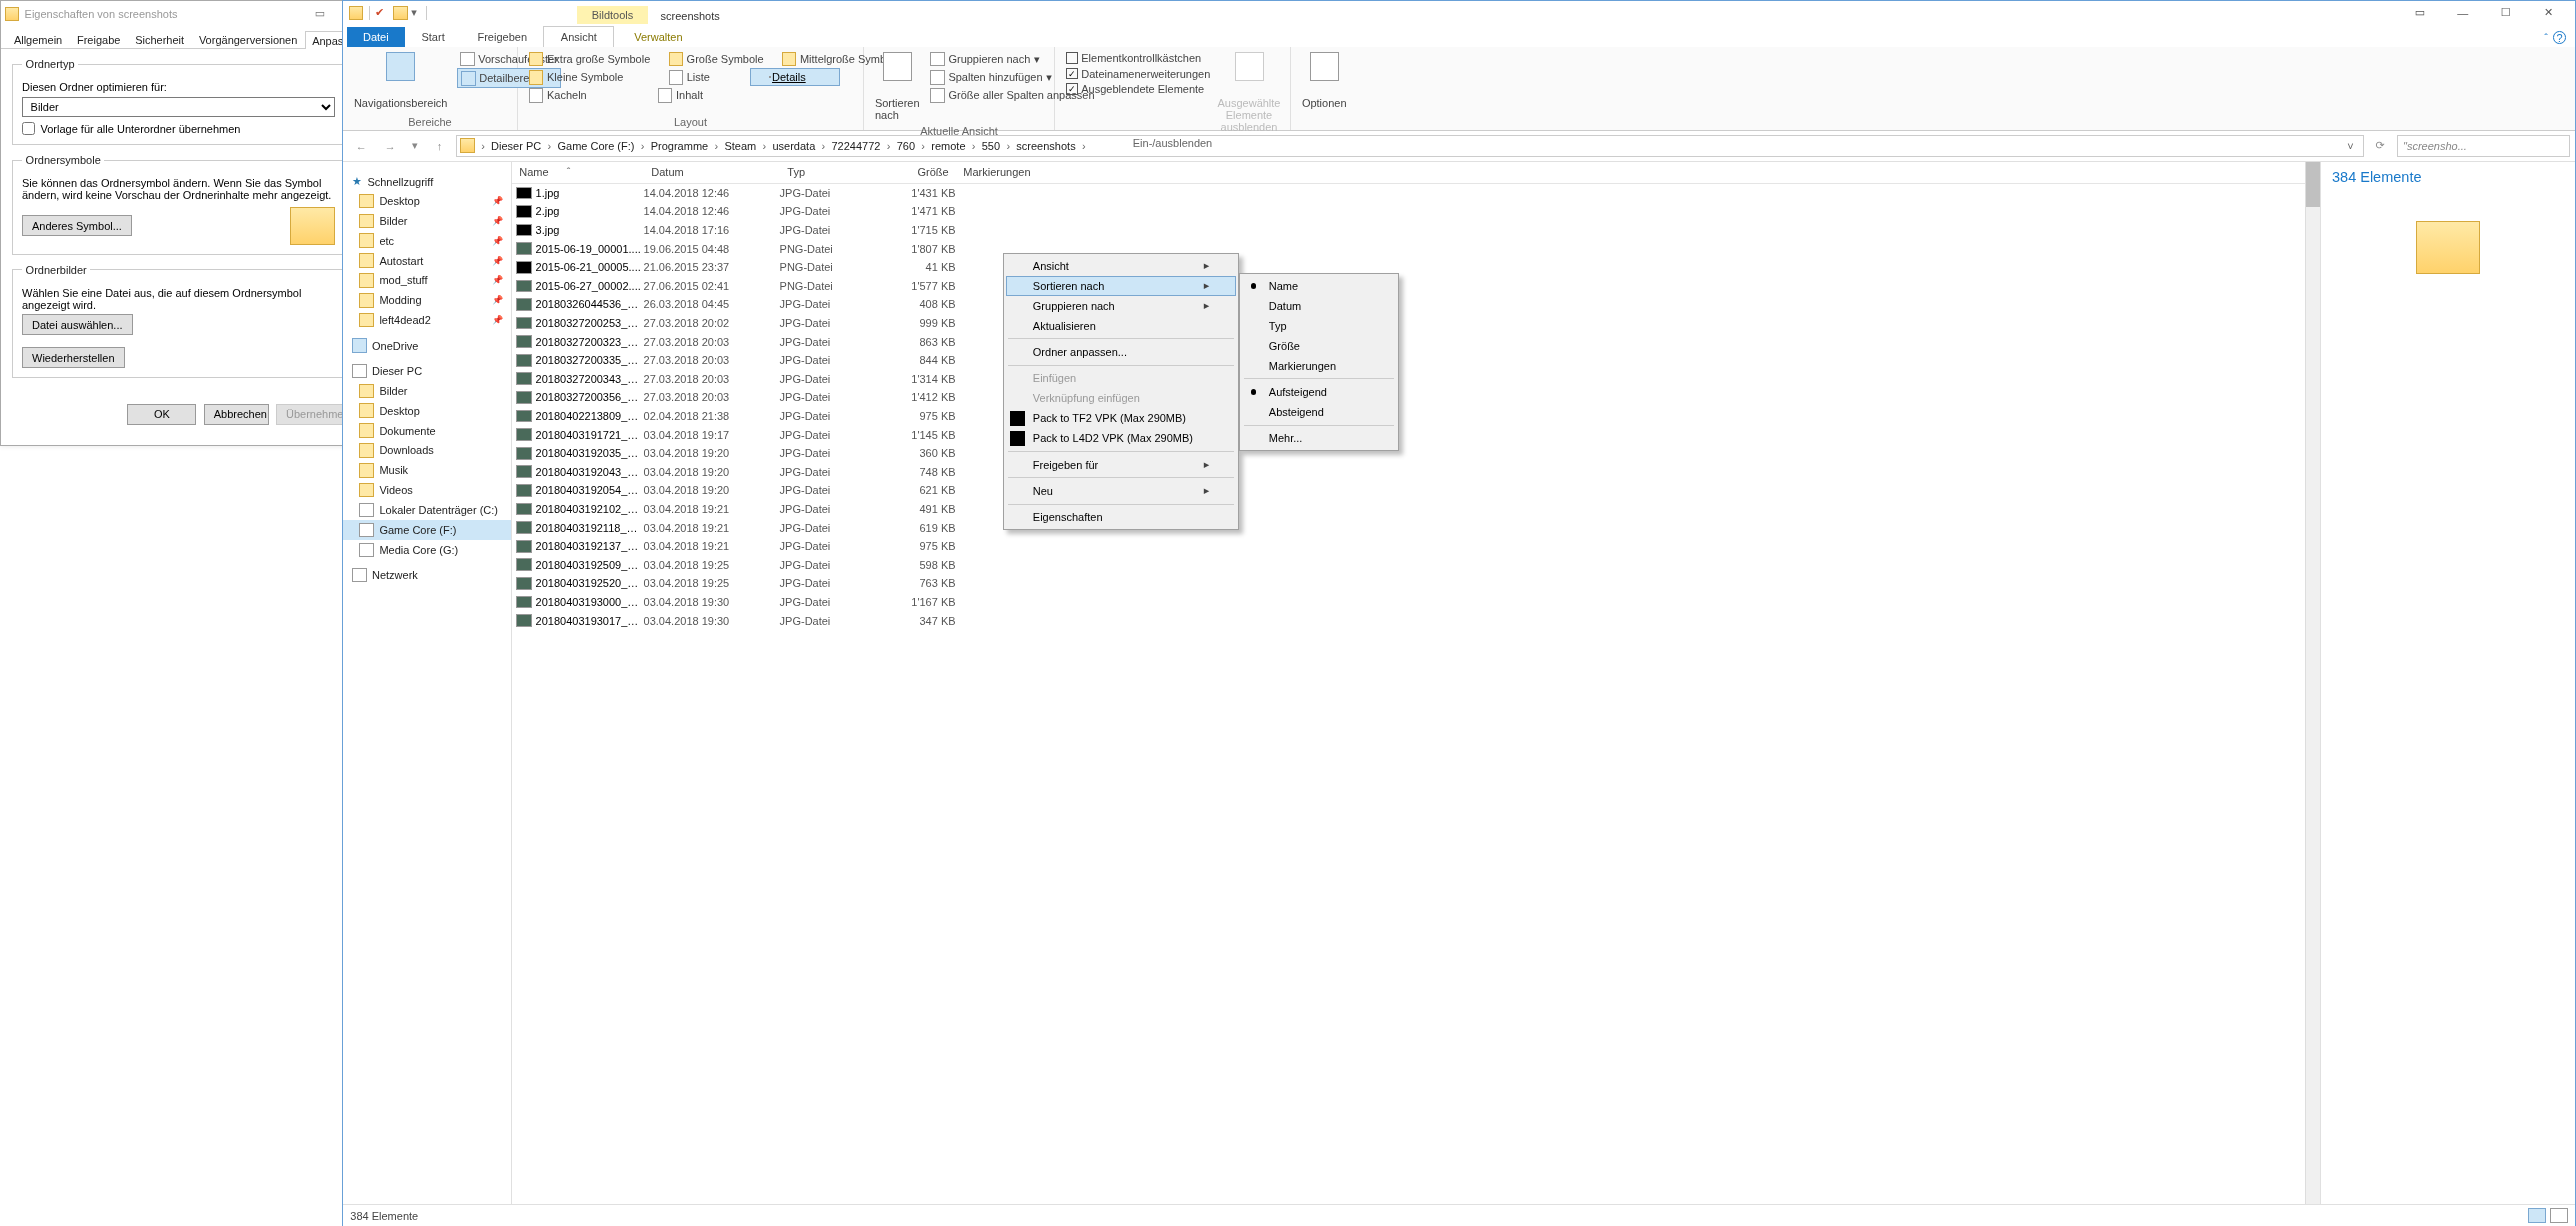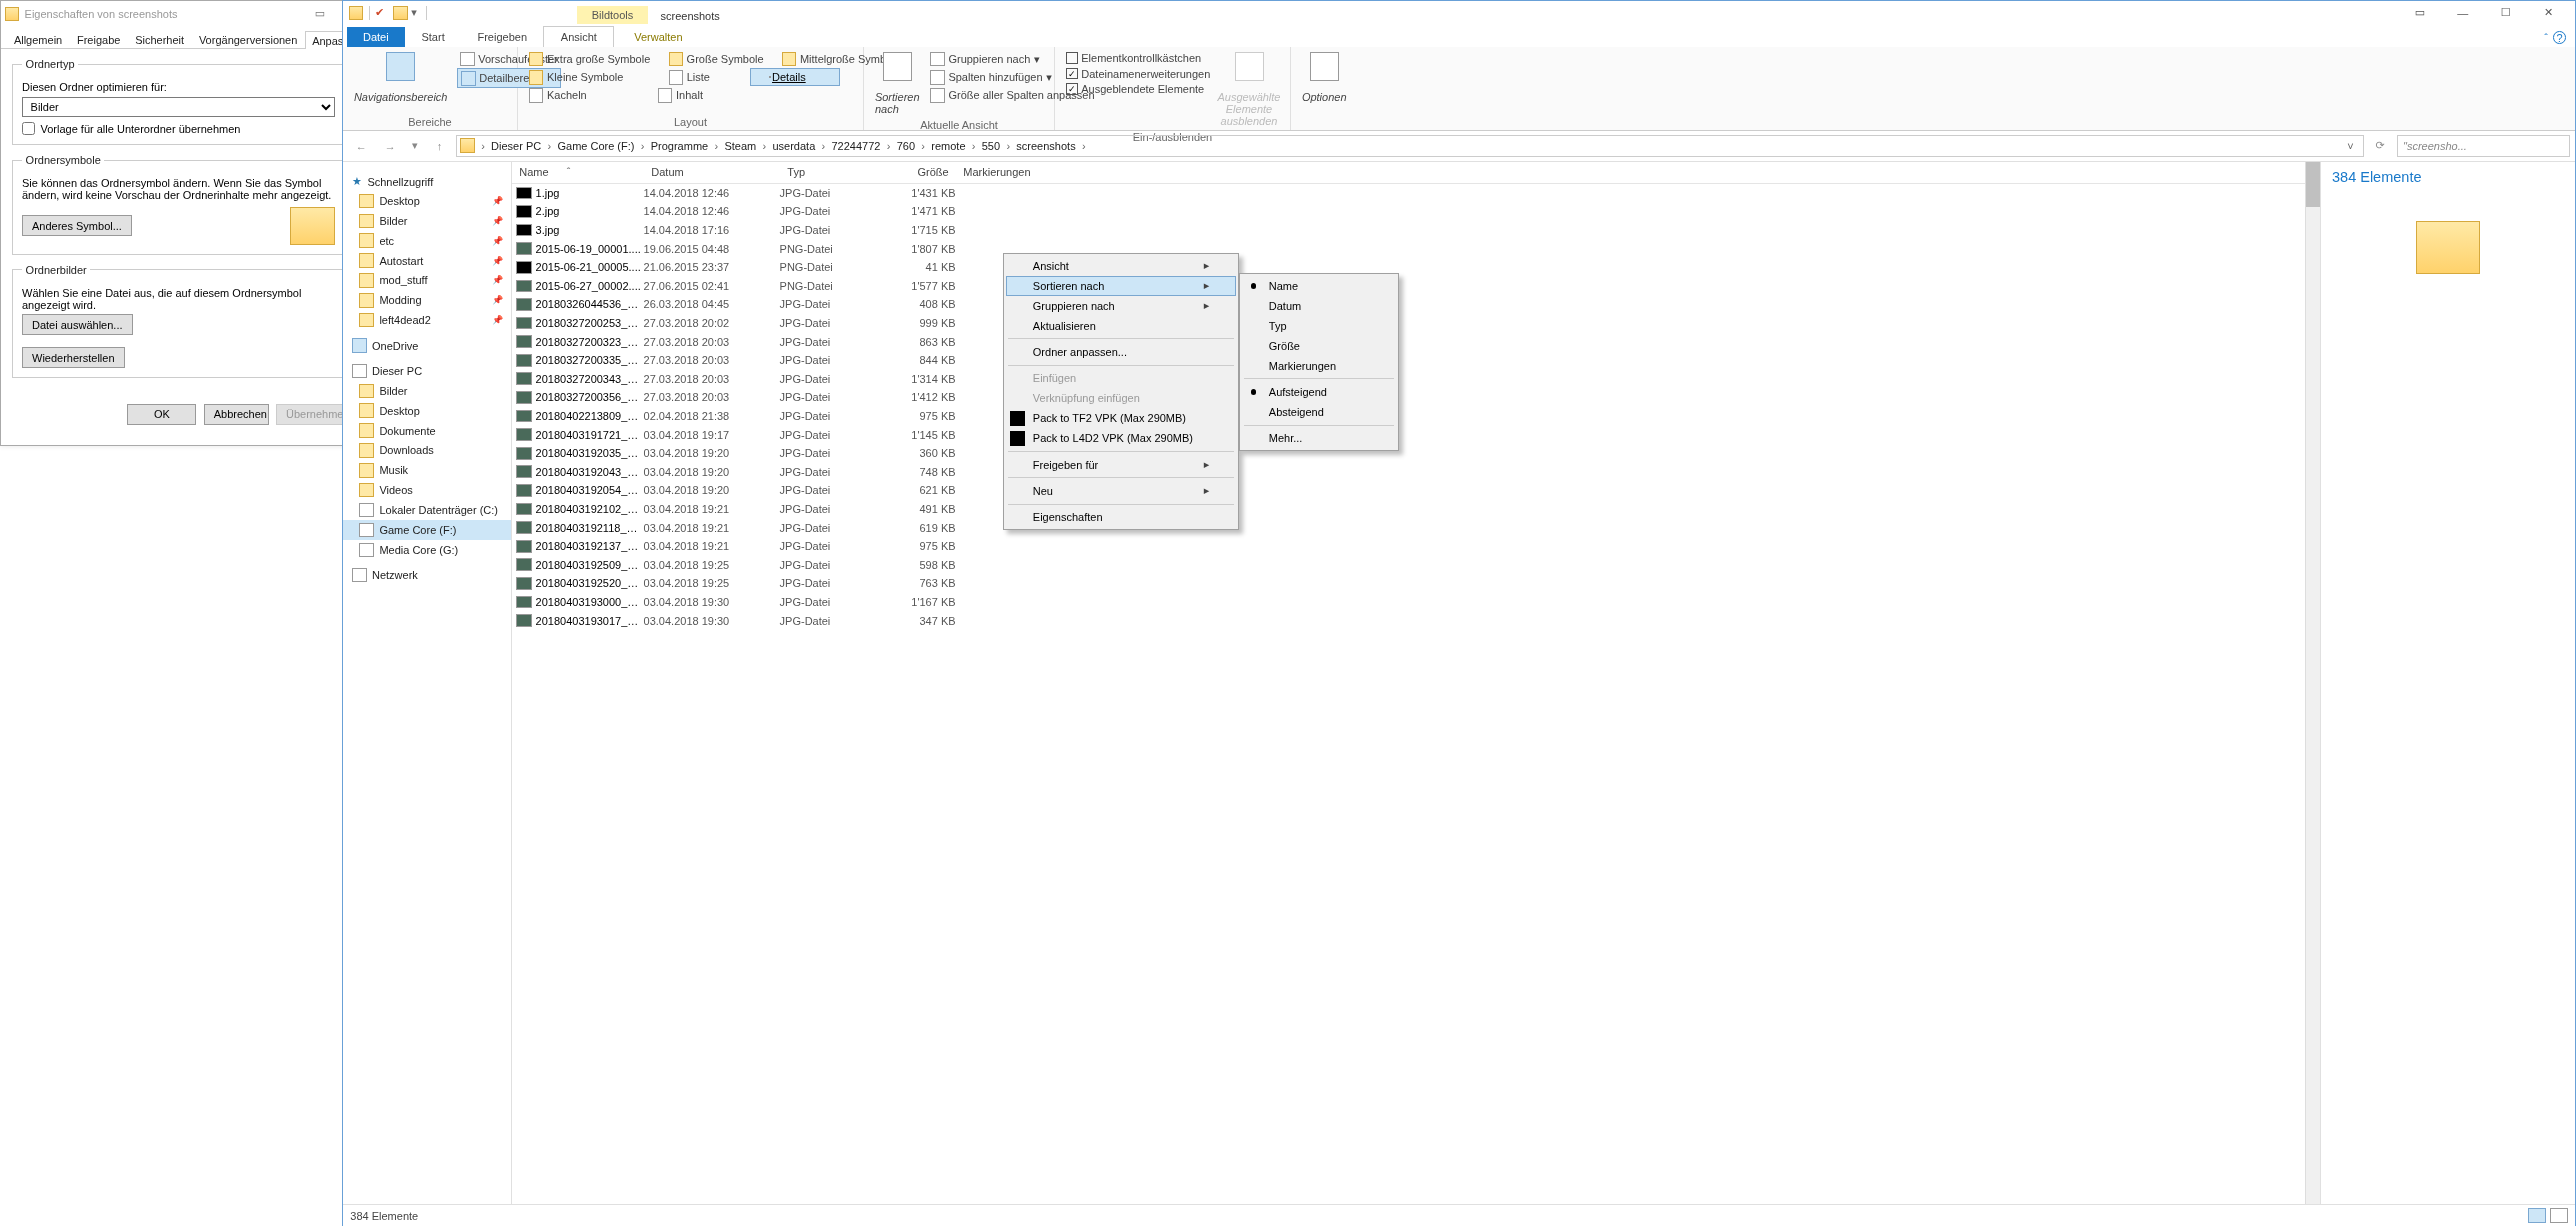--- a/index.html
+++ b/index.html
@@ -52,21 +52,21 @@
 .ribbon-tabs .rtab.tool{color:#8a7a00;text-align:center;}
 .ribbon-tabs .help{margin-left:auto; color:#1979ca; padding:2.7px 9px; display:flex; align-items:center; gap:5.5px;}
 .ribbon{height:84px; border-bottom:0.9px solid #ccc; background:#fafafa; display:flex;}
 .rb-group{border-right:0.9px solid #e0e0e0; padding:3.6px 7.3px 0 7.3px; display:flex; flex-direction:column;}
 .rb-group .label{margin-top:auto; text-align:center; color:#666; padding:1.8px 0;}
 .rb-btn{display:flex; align-items:center; gap:3.6px; padding:1.8px 3.6px; color:#444; white-space:nowrap;}
 .rb-btn .ic{width:14.5px;height:14.5px;}
 .rb-col{display:flex; flex-direction:column; gap:0;}
 .rb-row{display:flex; gap:11px;}
 .rb-details{background:#cde6f7; border:0.9px solid #7aa7d0; padding:0.9px 33px 0.9px 18px; display:inline-flex; align-items:center; gap:1px;text-decoration:underline;}
-.rb-big{display:flex; flex-direction:column; align-items:center; gap:10px; color:#444; padding:1.8px 3.6px;font-style:italic;}
+.rb-big{display:flex; flex-direction:column; align-items:center; gap:16px; color:#444; padding:1.8px 3.6px;}
 .rb-big .ic{width:29px;height:29px;}
 .rb-big.disabled{color:#bbb;}
 .ic{display:inline-block; border:0.9px solid #999; background:#fff;}
 .ic.blue{background:#cde6f7; border-color:#7aa7d0;}
 .ic.yellow{background:#ffe9a6; border-color:#d6a93d;}
 .rb-btn.detailb{background:#cde6f7; border:0.9px solid #7aa7d0;}
 .chkbox{width:11.8px;height:11.8px;border:0.9px solid #555;display:inline-flex;align-items:center;justify-content:center;font-size:9px;}
 .chkbox.checked::after{content:"✓"; color:#000;}
 .addr-bar{height:31px; display:flex; align-items:center; padding:0 5.5px; gap:3.6px; border-bottom:0.9px solid #e0e0e0;}
 .nav-arrow{width:25.5px;height:22px;display:flex;align-items:center;justify-content:center;color:#888;}

